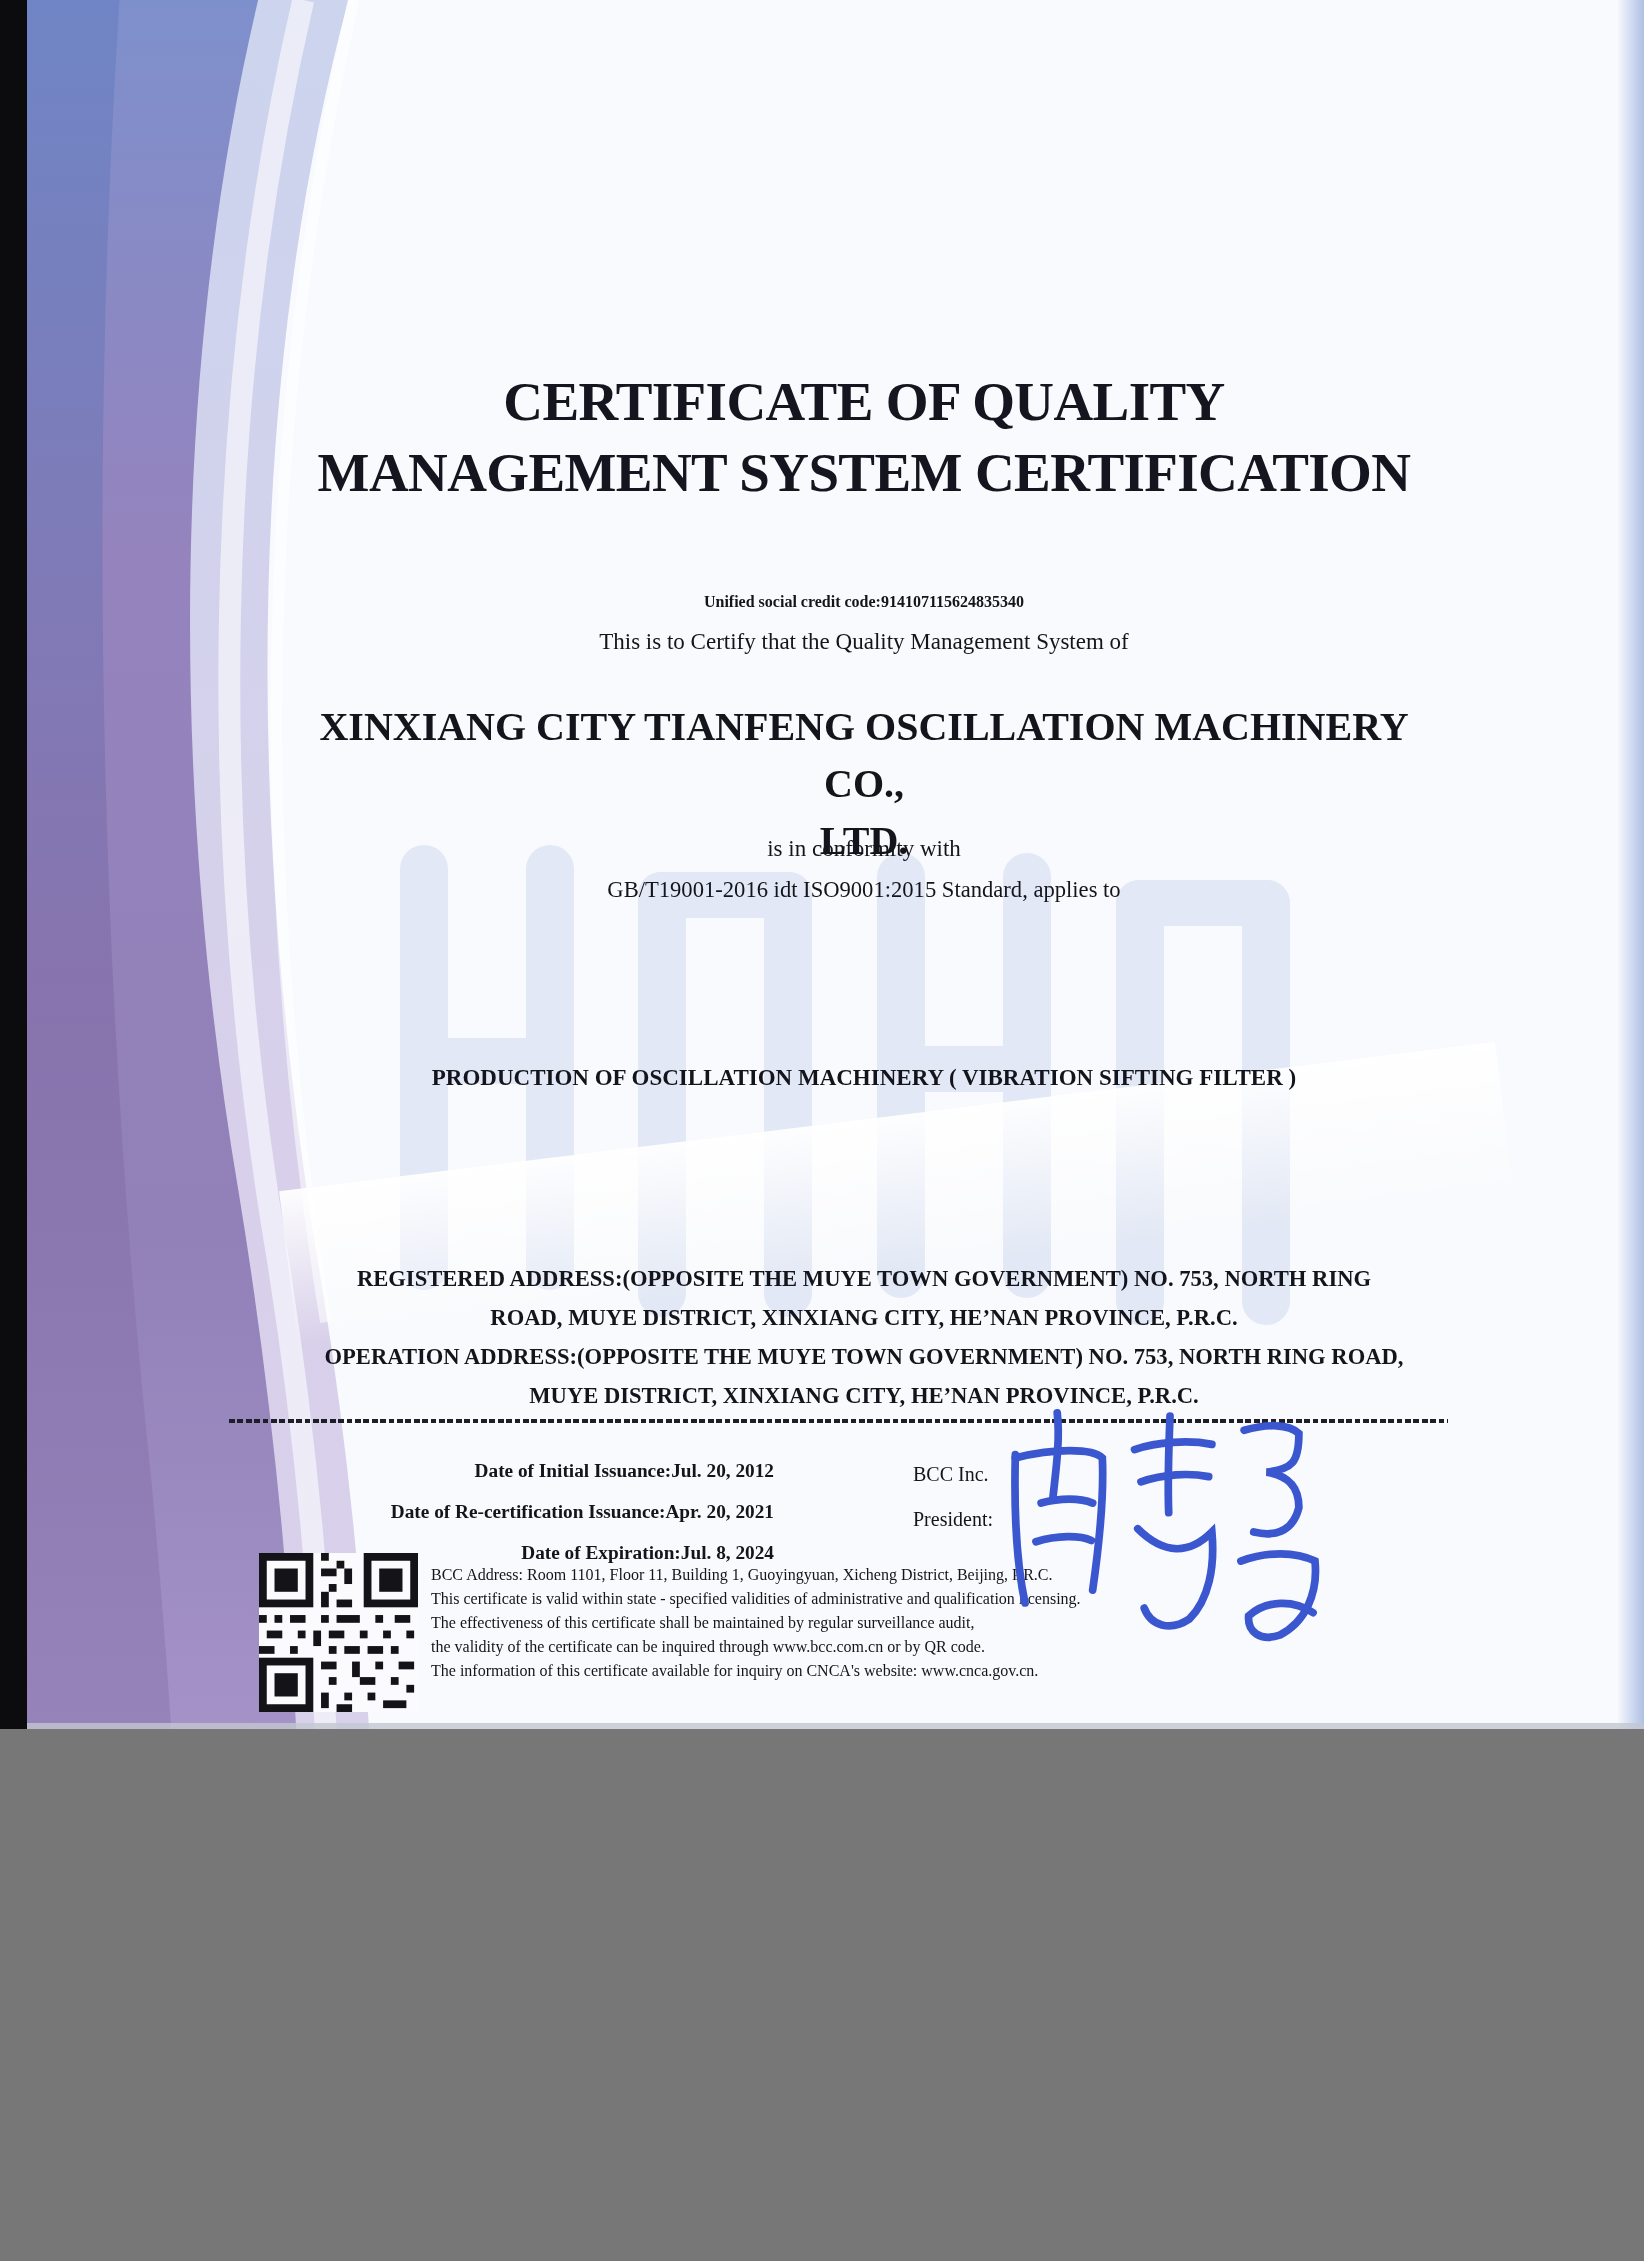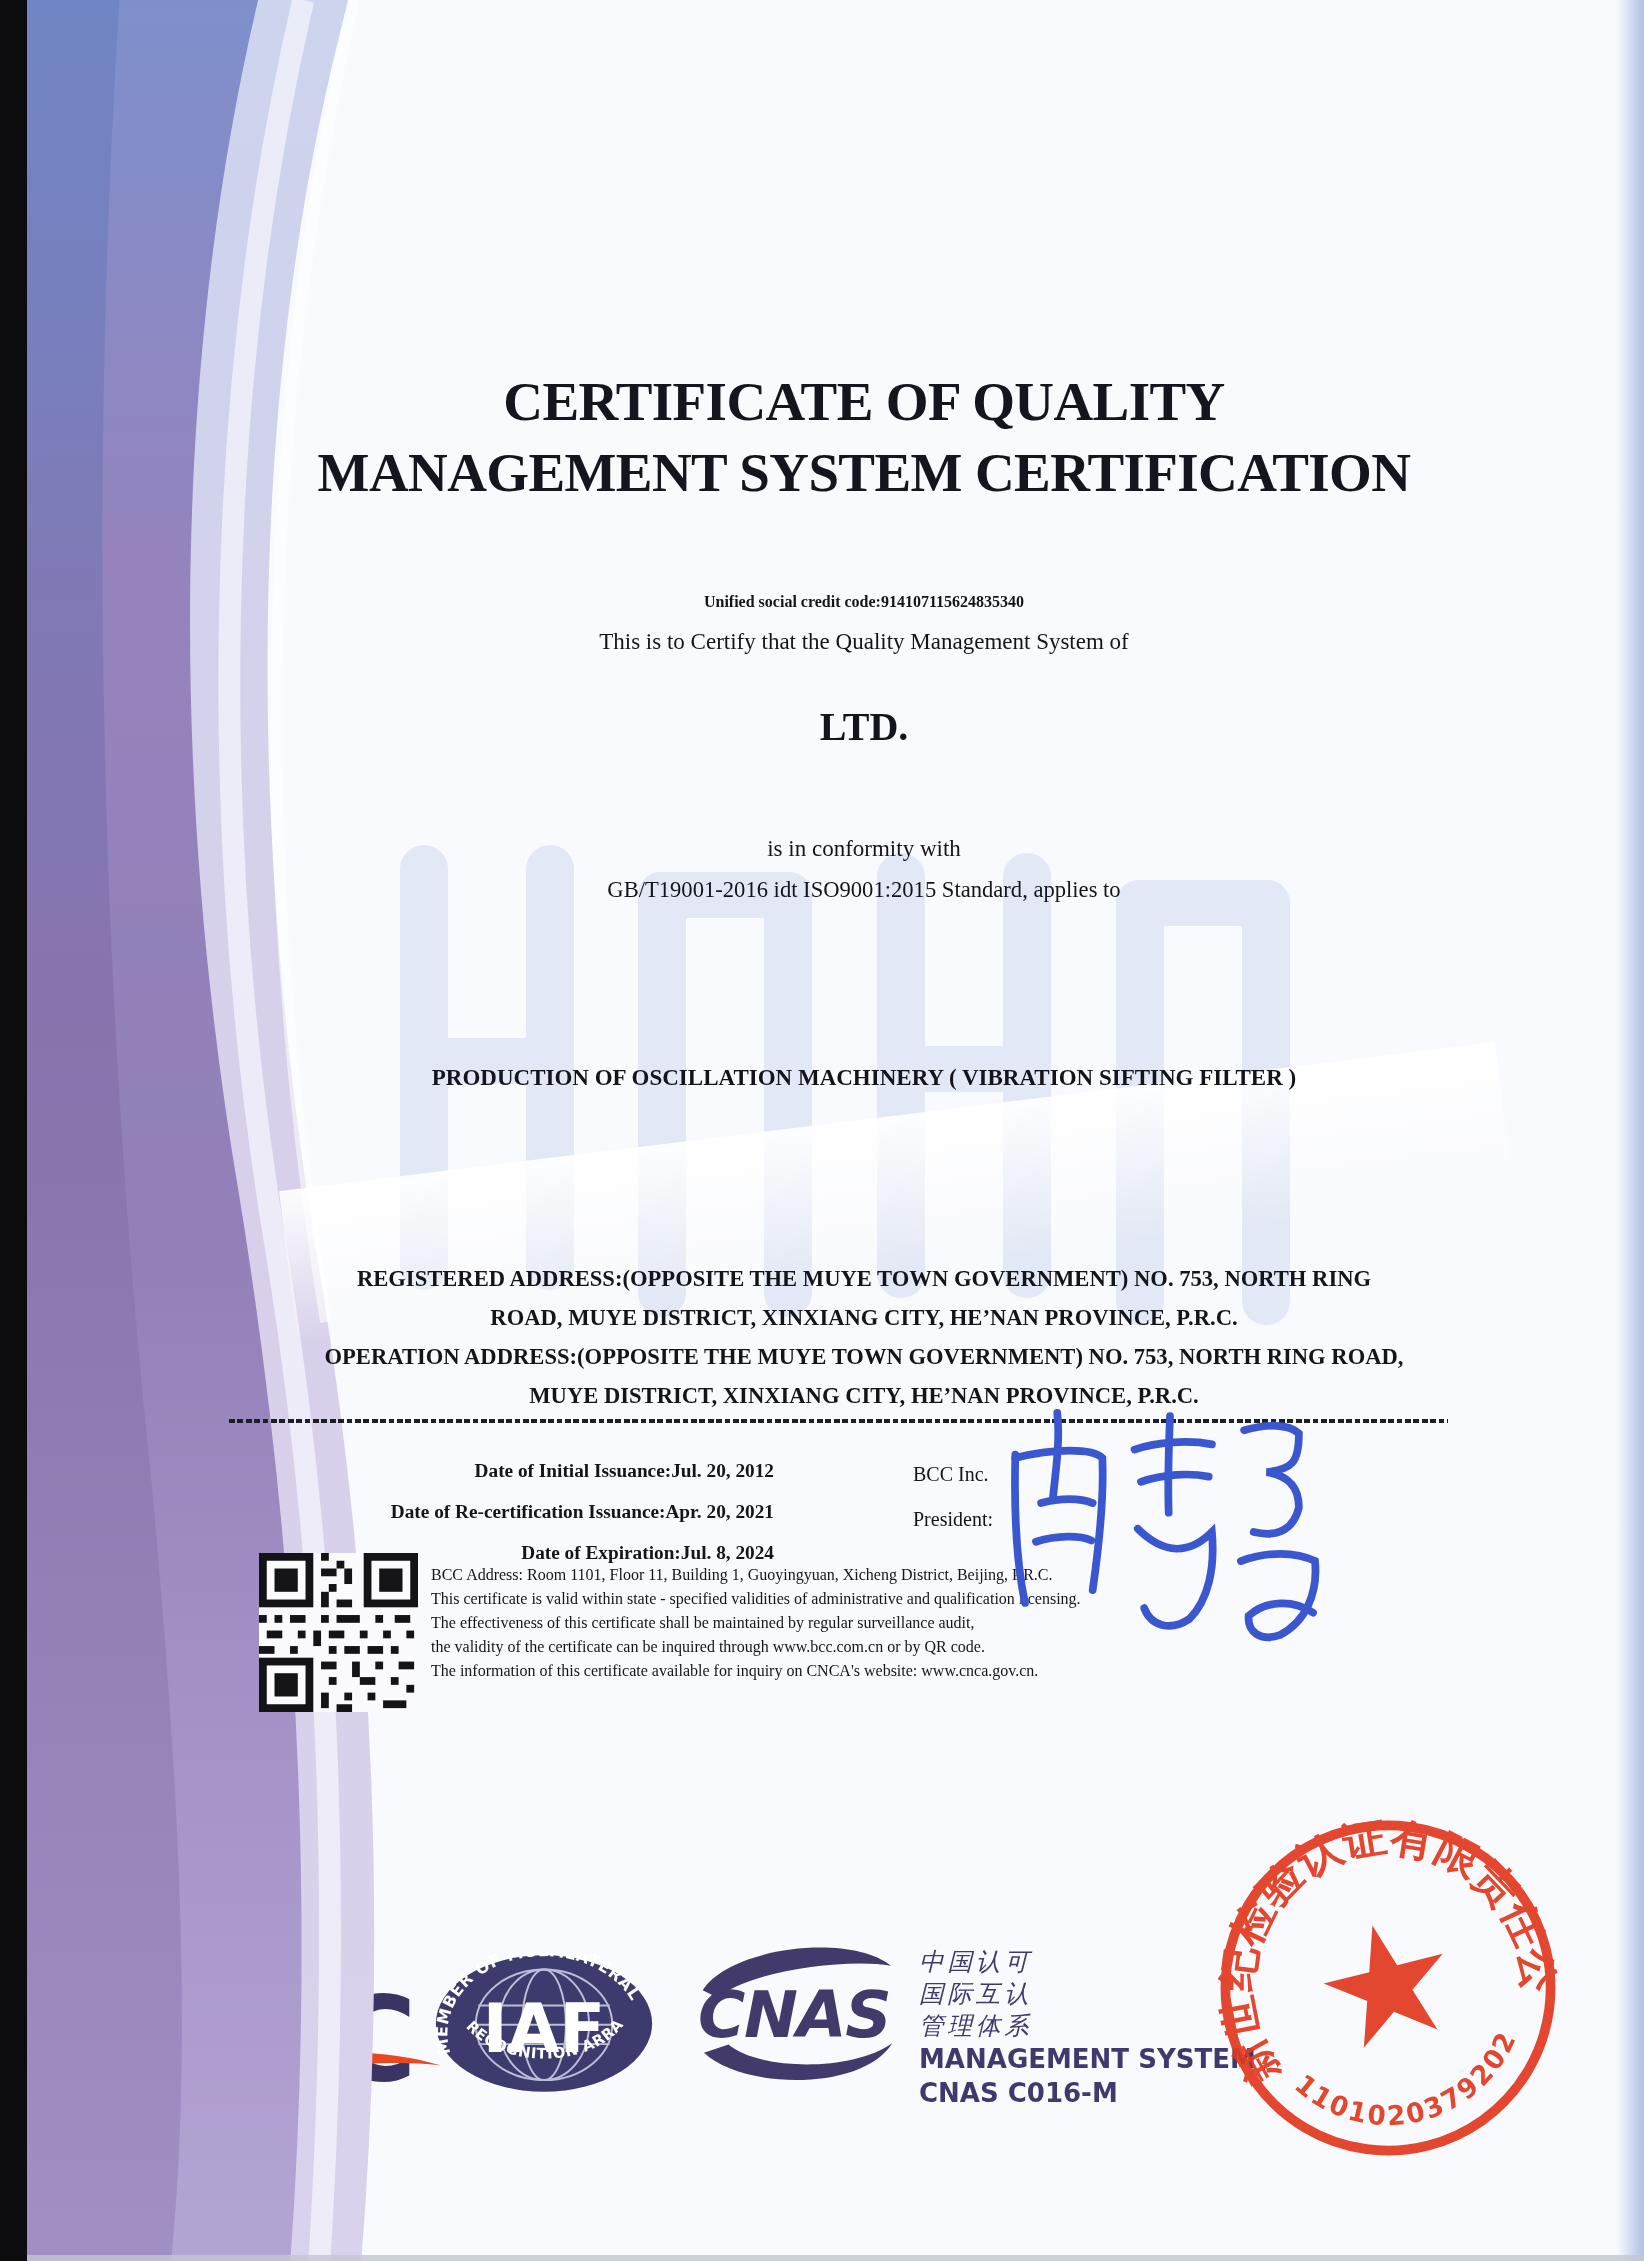--- a/index.html
+++ b/index.html
@@ -1,16 +1,16 @@
 <!DOCTYPE html>
 <html style="font-size:10.3px"><head>
 <meta charset="utf-8">
 <style>
   html,body{margin:0;padding:0;background:#777;}
-  .page{position:relative;width:1645px;height:2261px;background:#f9fafd;overflow:hidden;
+  .page{position:relative;width:1645px;height:1729px;background:#f9fafd;overflow:hidden;
         font-family:"Liberation Serif", serif;color:#14141c;}
   .abs{position:absolute;}
   
   .black-edge{left:0;top:0;width:27px;height:2261px;background:#0c0c0e;z-index:6;}
   .right-strip{right:0;top:0;width:28px;height:2261px;z-index:5;
      background:linear-gradient(90deg,rgba(190,205,238,0) 0%,#c6d2ee 55%,#9fb3de 100%);opacity:.85;}
   .bottom-strip{left:27px;right:0;bottom:0;height:5.8px;background:#c2c7d1;opacity:.8;z-index:6;}
   .left-band{left:0;top:0;z-index:1;}
   
   .watermark{left:361px;top:845px;width:1045px;height:529px;z-index:2;}
@@ -112,20 +112,21 @@
 
     <div class="cline title">
       <div>CERTIFICATE OF QUALITY</div>
       <div>MANAGEMENT SYSTEM CERTIFICATION</div>
     </div>
 
     <div class="cline credit">Unified social credit code:914107115624835340</div>
     <div class="cline certify">This is to Certify that the Quality Management System of</div>
 
     <div class="cline company">
+      <div>XINXIANG CITY TIANFENG OSCILLATION MACHINERY CO.,</div>
       <div>LTD.</div>
     </div>
 
     <div class="cline conform">is in conformity with</div>
     <div class="cline standard">GB/T19001-2016 idt ISO9001:2015 Standard, applies to</div>
     <div class="cline scope">PRODUCTION OF OSCILLATION MACHINERY ( VIBRATION SIFTING FILTER )</div>
 
     <div class="addr">
       <div>REGISTERED ADDRESS:(OPPOSITE THE MUYE TOWN GOVERNMENT) NO. 753, NORTH RING ROAD, MUYE DISTRICT, XINXIANG CITY, HE’NAN PROVINCE, P.R.C.</div>
       <div>OPERATION ADDRESS:(OPPOSITE THE MUYE TOWN GOVERNMENT) NO. 753, NORTH RING ROAD, MUYE DISTRICT, XINXIANG CITY, HE’NAN PROVINCE, P.R.C.</div>

